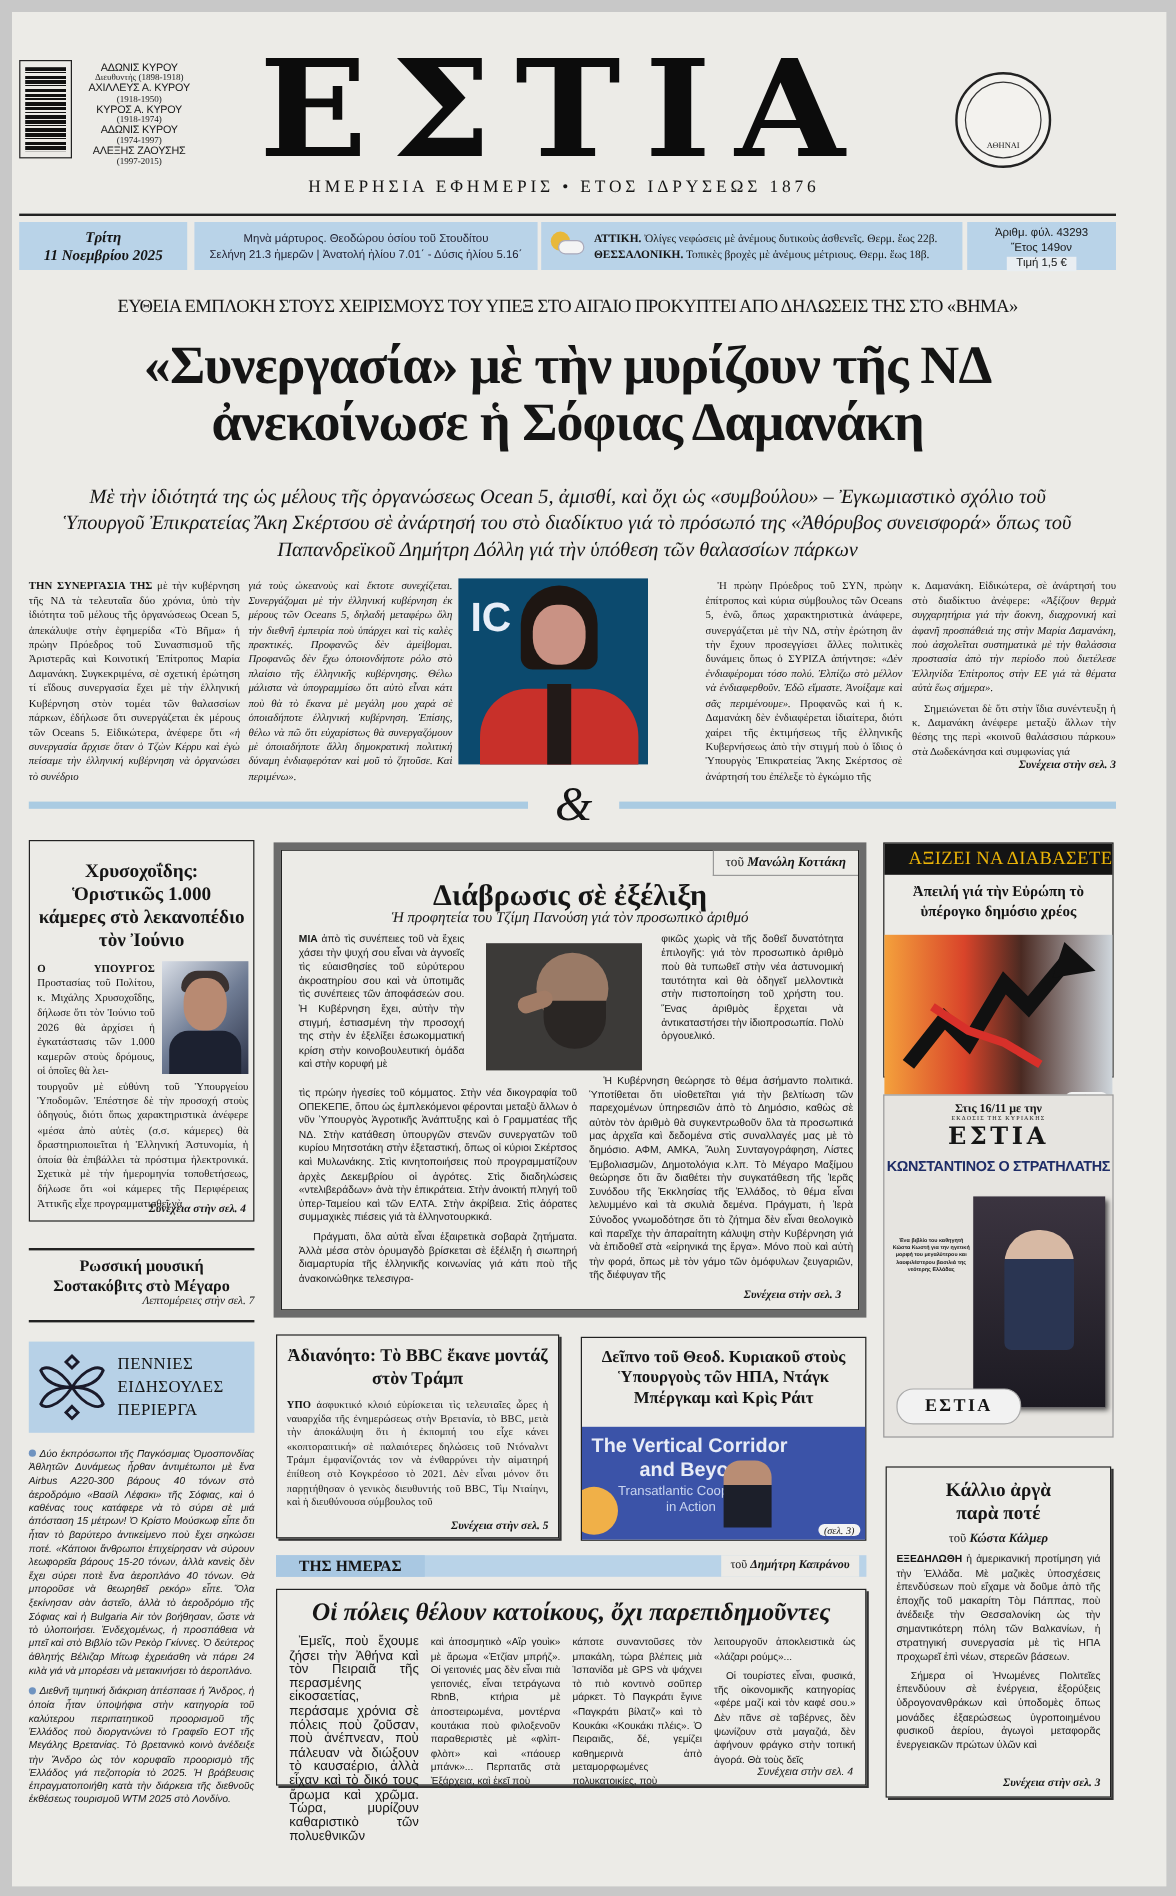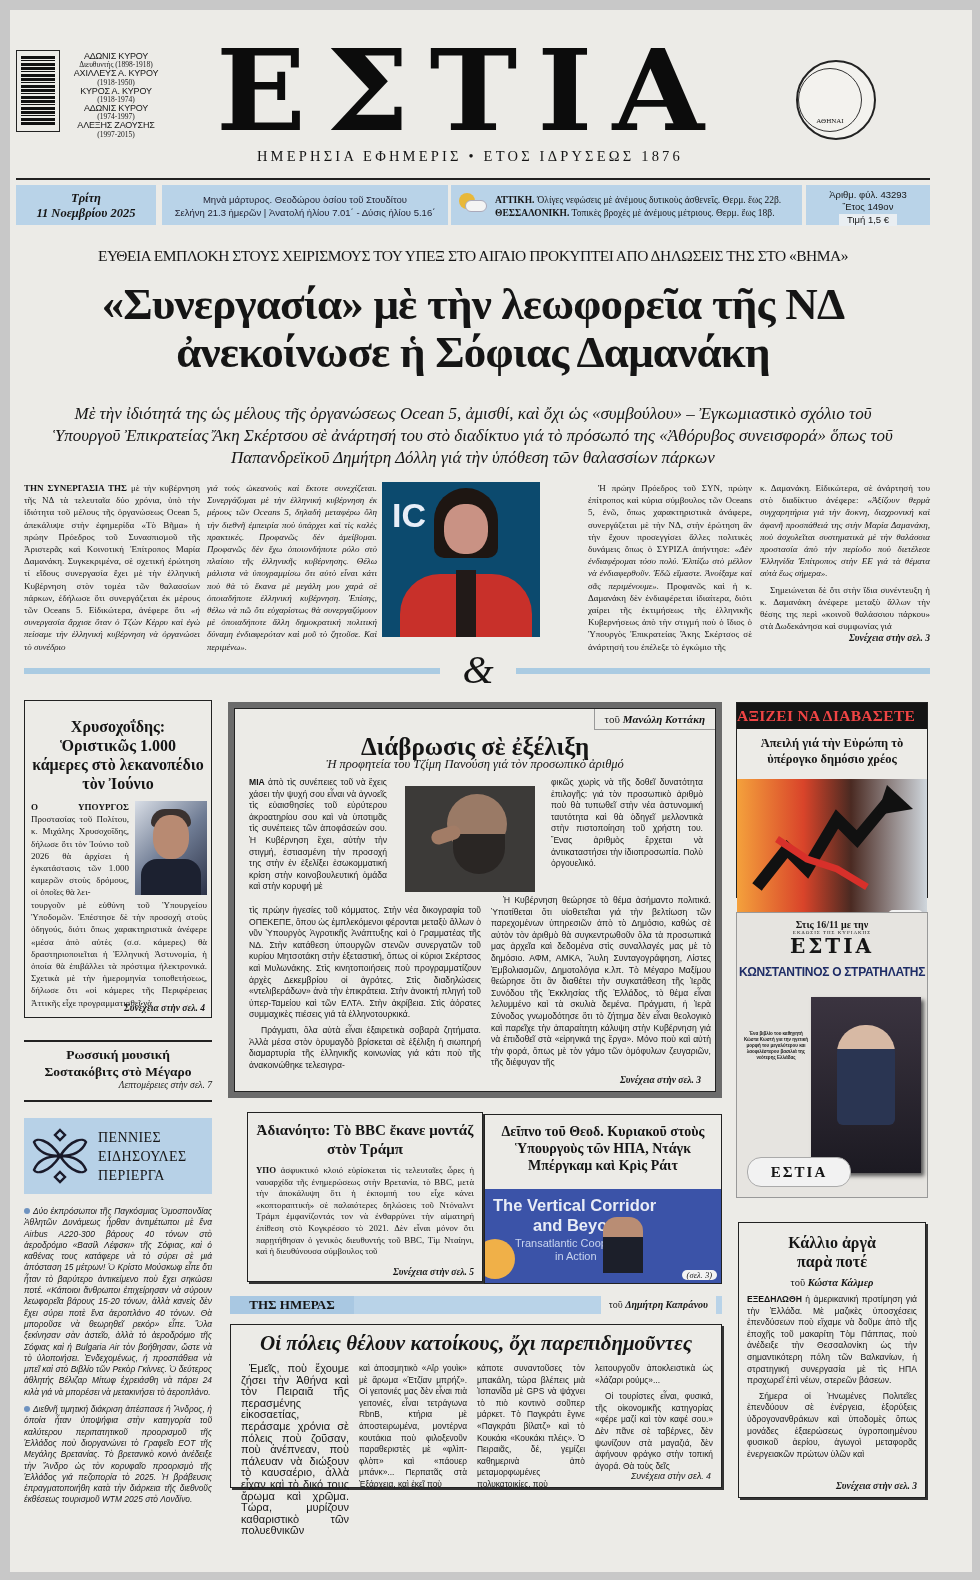--- a/index.html
+++ b/index.html
@@ -14,21 +14,21 @@
   .barcode { left: 16px; top: 50px; width: 44px; height: 82px; border: 1.5px solid #222; padding: 5px 4px; }
   .barcode .bars { width: 100%; height: 100%;
     background: repeating-linear-gradient(180deg, #111 0 3px, #ecebe7 3px 4px, #111 4px 5px, #ecebe7 5px 7px, #111 7px 10px, #ecebe7 10px 11px); }
   .founders { left: 62px; top: 52px; width: 108px; text-align: center; font-family: "Liberation Sans", sans-serif; line-height: 1.05; }
   .founders .nm { font-size: 9px; font-weight: normal; letter-spacing: -0.2px; }
   .founders .yr { font-size: 7.5px; font-family: "Liberation Serif", serif; }
   .logo { left: 200px; top: 36px; width: 540px; height: 110px; font-family: "DejaVu Serif", serif; font-weight: bold;
     font-size: 118px; letter-spacing: 20px; line-height: 110px; text-align: center; color: #0c0c0c; transform: scaleY(0.95); }
   .tagline { left: 200px; top: 148px; width: 540px; text-align: center; font-size: 14.5px; letter-spacing: 3.2px; font-family: Liberation Serif, serif; }
   .seal { left: 796px; top: 60px; width: 80px; height: 80px; border-radius: 50%; border: 2px solid #222; background: #f3f2ee;
-    display: flex; align-items: center; }
+    display: flex; align-items: center; justify-content: center; }
   .seal .inner { width: 64px; height: 64px; border-radius: 50%; border: 1px solid #333;
     font-size: 7px; text-align: center; display: flex; align-items: flex-end; justify-content: center; padding-bottom: 6px; }
   .mast-rule { left: 16px; top: 178px; width: 914px; height: 2px; background: #222; }
   .infobar { top: 185px; height: 40px; background: #b9d3e8; }
   .datebox { left: 16px; width: 140px; text-align: center; font-style: italic; font-weight: bold; font-size: 12.5px; padding-top: 6px; line-height: 1.2; }
   .saintbox { left: 162px; width: 286px; text-align: center; font-family: "Liberation Sans", sans-serif; font-size: 9.5px; padding-top: 9px; line-height: 1.35; color: #223; }
   .weatherbox { left: 451px; width: 351px; font-size: 9.5px; padding: 9px 0 0 44px; line-height: 1.35; }
   .weatherbox .icon { position: absolute; left: 6px; top: 6px; width: 30px; height: 28px; }
   .weatherbox .sun { position: absolute; left: 2px; top: 2px; width: 16px; height: 16px; border-radius: 50%; background: #e8b83a; }
   .weatherbox .cloud { position: absolute; left: 8px; top: 9px; width: 22px; height: 12px; border-radius: 8px; background: #f4f4f4; border: 1px solid #aab; }
@@ -59,21 +59,21 @@
   .photo-chr .hair { position: absolute; left: 16px; top: 8px; width: 40px; height: 18px; border-radius: 20px 20px 6px 6px; background: #3a3230; }
   .photo-chr .suit { position: absolute; left: 6px; top: 58px; width: 60px; height: 36px; background: #1c2130; border-radius: 16px 16px 0 0; }
   .bluebox { background: #b7d1e7; }
   .feature-frame { left: 228px; top: 702px; width: 494px; height: 396px; border: 6px solid #6b6b6b; background: #ecebe7; }
   .feature-inner { position: absolute; inset: 0; border: 1px solid #222; }
   .byline-tab { right: 0; top: 0; background: #ecebe7; padding: 4px 10px; font-size: 11px; border-left: 1px solid #999; border-bottom: 1px solid #999; }
   .photo-pan { background: #3c3a38; overflow: hidden; }
   .photo-pan .head { position: absolute; left: 42px; top: 8px; width: 60px; height: 60px; border-radius: 50%; background: #9a7a66; }
   .photo-pan .beard { position: absolute; left: 48px; top: 48px; width: 52px; height: 40px; background: #2a2624; border-radius: 0 0 26px 26px; }
   .photo-pan .hand { position: absolute; left: 26px; top: 42px; width: 30px; height: 14px; border-radius: 8px; background: #a27c66; transform: rotate(-18deg); }
-  .worth-head { background: #141414; color: #ef4444; text-align: left; font-size: 15.5px; letter-spacing: 0.3px; padding: 4px 0; font-weight: bold; }
+  .worth-head { background: #141414; color: #eab308; text-align: right; font-size: 15.5px; letter-spacing: 0.3px; padding: 4px 0; }
   .chart-img { background: linear-gradient(90deg, #f4a13c, #d9442a 35%, #4a2a22 60%, #cfd6dc); overflow: hidden; }
   .promo { background: #e6e4e0; }
   .promo .book { position: absolute; left: 74px; top: 84px; width: 110px; height: 176px; background: linear-gradient(#3b3440, #1c1a22); box-shadow: 3px 3px 4px #555; }
   .promo .book .fig { position: absolute; left: 26px; top: 28px; width: 58px; height: 100px; border-radius: 28px 28px 6px 6px; background: linear-gradient(#d7b9a4 0 24%, #2a3552 24%); }
   .promo .roll { position: absolute; left: 10px; top: 244px; width: 104px; height: 30px; background: #f2f2f2; border: 1px solid #aaa; border-radius: 14px; font-weight: bold; font-size: 15px; text-align: center; line-height: 28px; letter-spacing: 2px; }
   .sm-sans { font-family: "Liberation Sans", sans-serif; font-size: 8.6px; line-height: 11.6px; text-align: justify; }
   .it-sans { font-family: "Liberation Sans", sans-serif; font-style: italic; font-size: 8.4px; line-height: 11.3px; text-align: justify; }
   .dot { display: inline-block; width: 6px; height: 6px; border-radius: 50%; background: #6f93c0; margin-right: 3px; }
   .kyr-photo { background: #3b53a8; overflow: hidden; }
   .kyr-photo .t1 { position: absolute; left: 8px; top: 6px; color: #e8ecf6; font-family: "Liberation Sans", sans-serif; font-weight: bold; font-size: 16.5px; line-height: 20px; }
@@ -129,21 +129,21 @@
   <div><b>ΘΕΣΣΑΛΟΝΙΚΗ.</b> <span>Τοπικὲς βροχὲς μὲ ἀνέμους μέτριους. Θερμ. ἕως 18β.</span></div>
 </div>
 <div class="abs infobar issuebox">
   <div>Ἀριθμ. φύλ. 43293</div>
   <div>Ἔτος 149ον</div>
   <div><span class="price">Τιμή 1,5 €</span></div>
 </div>
 
 <div class="abs kicker">ΕΥΘΕΙΑ ΕΜΠΛΟΚΗ ΣΤΟΥΣ ΧΕΙΡΙΣΜΟΥΣ ΤΟΥ ΥΠΕΞ ΣΤΟ ΑΙΓΑΙΟ ΠΡΟΚΥΠΤΕΙ ΑΠΟ ΔΗΛΩΣΕΙΣ ΤΗΣ ΣΤΟ «ΒΗΜΑ»</div>
 <div class="abs main-head">
-  <div>«Συνεργασία» μὲ τὴν λεωφορεῖα τῆς ΝΔ</div>
+  <div>«Συνεργασία» μὲ τὴν μυρίζουν τῆς ΝΔ</div>
   <div>ἀνεκοίνωσε ἡ Σόφιας Δαμανάκη</div>
 </div>
 <div class="abs main-sub">Μὲ τὴν ἰδιότητά της ὡς μέλους τῆς ὀργανώσεως Ocean 5, ἀμισθί, καὶ ὄχι ὡς «συμβούλου» – Ἐγκωμιαστικὸ σχόλιο τοῦ Ὑπουργοῦ Ἐπικρατείας Ἄκη Σκέρτσου σὲ ἀνάρτησή του στὸ διαδίκτυο γιά τὸ πρόσωπό της «Ἀθόρυβος συνεισφορά» ὅπως τοῦ Παπανδρεϊκοῦ Δημήτρη Δόλλη γιά τὴν ὑπόθεση τῶν θαλασσίων πάρκων</div>
 
 <div class="abs col" style="left:24px; top:482px; width:176px;">
   <b>ΤΗΝ ΣΥΝΕΡΓΑΣΙΑ ΤΗΣ</b>
   <span>μὲ τὴν κυβέρνηση τῆς ΝΔ τὰ τελευταῖα δύο χρόνια, ὑπὸ τὴν ἰδιότητα τοῦ μέλους τῆς ὀργανώσεως Ocean 5, ἀπεκάλυψε στὴν ἐφημερίδα «Τὸ Βῆμα» ἡ πρώην Πρόεδρος τοῦ Συνασπισμοῦ τῆς Ἀριστερᾶς καὶ Κοινοτική Ἐπίτροπος Μαρία Δαμανάκη. Συγκεκριμένα, σὲ σχετική ἐρώτηση τί εἴδους συνεργασία ἔχει μὲ τὴν ἑλληνική Κυβέρνηση στὸν τομέα τῶν θαλασσίων πάρκων, ἐδήλωσε ὅτι συνεργάζεται ἐκ μέρους τῶν Oceans 5. Εἰδικώτερα, ἀνέφερε ὅτι</span>
   <i>«ἡ συνεργασία ἄρχισε ὅταν ὁ Τζὼν Κέρρυ καὶ ἐγὼ πείσαμε τὴν ἑλληνική κυβέρνηση νὰ ὀργανώσει τὸ συνέδριο</i>
 </div>
 <div class="abs col" style="left:207px; top:482px; width:170px;">
@@ -262,21 +262,21 @@
   <div style="text-align:center; font-size:5px; letter-spacing:1px;">ΕΚΔΟΣΙΣ ΤΗΣ ΚΥΡΙΑΚΗΣ</div>
   <div style="text-align:center; font-family:'DejaVu Serif', serif; font-weight:bold; font-size:20px; letter-spacing:3px; line-height:22px;">ΕΣΤΙΑ</div>
   <div style="text-align:center; font-family:'Liberation Sans', sans-serif; font-weight:bold; font-size:12px; color:#1e2c66; margin-top:8px; letter-spacing:-0.3px;">ΚΩΝΣΤΑΝΤΙΝΟΣ Ο ΣΤΡΑΤΗΛΑΤΗΣ</div>
   <div class="abs" style="left:6px; top:118px; width:66px; font-family:'Liberation Sans',sans-serif; font-weight:bold; font-size:4.5px; line-height:6px; text-align:center;">Ένα βιβλίο του καθηγητή Κώστα Κωστή για την ηγετική μορφή του μεγαλύτερου και λαοφιλέστερου βασιλιά της νεότερης Ελλάδας</div>
   <div class="book">
       <div class="fig"></div>
     </div>
   <div class="roll">ΕΣΤΙΑ</div>
 </div>
 
-<div class="abs box shadow" style="left:230px; top:1112px; width:236px; height:170px; background:#ecebe7;margin-left:17px;">
+<div class="abs box shadow" style="left:230px; top:1112px; width:236px; height:170px; background:#ecebe7;">
   <div class="side-head" style="padding:8px 4px 4px; font-size:15px;">Ἀδιανόητο: Τὸ BBC ἔκανε μοντάζ στὸν Τράμπ</div>
   <div class="col" style="padding:2px 8px; font-size:8.8px; line-height:11.6px;">
     <b>ΥΠΟ</b>
     <span>ἀσφυκτικό κλοιό εὑρίσκεται τὶς τελευταῖες ὧρες ἡ ναυαρχίδα τῆς ἐνημερώσεως στὴν Βρετανία, τὸ BBC, μετὰ τὴν ἀποκάλυψη ὅτι ἡ ἐκπομπή του εἶχε κάνει «κοπτοραπτική» σὲ παλαιότερες δηλώσεις τοῦ Ντόναλντ Τράμπ ἐμφανίζοντάς τον νὰ ἐνθαρρύνει τὴν αἱματηρή ἐπίθεση στὸ Κογκρέσσο τὸ 2021. Δὲν εἶναι μόνον ὅτι παρῃτήθησαν ὁ γενικὸς διευθυντής τοῦ BBC, Τὶμ Νταίηνι, καὶ ἡ διευθύνουσα σύμβουλος τοῦ</span>
   </div>
   <div class="cont" style="position:absolute; right:8px; bottom:4px;">Συνέχεια στὴν σελ. 5</div>
 </div>
 
 <div class="abs box" style="left:484px; top:1114px; width:238px; height:170px; background:#ecebe7;">
   <div class="side-head" style="padding:8px 4px 4px; font-size:14px; line-height:17px;">Δεῖπνο τοῦ Θεοδ. Κυριακοῦ στοὺς Ὑπουργοὺς τῶν ΗΠΑ, Ντάγκ Μπέργκαμ καὶ Κρὶς Ράιτ</div>

